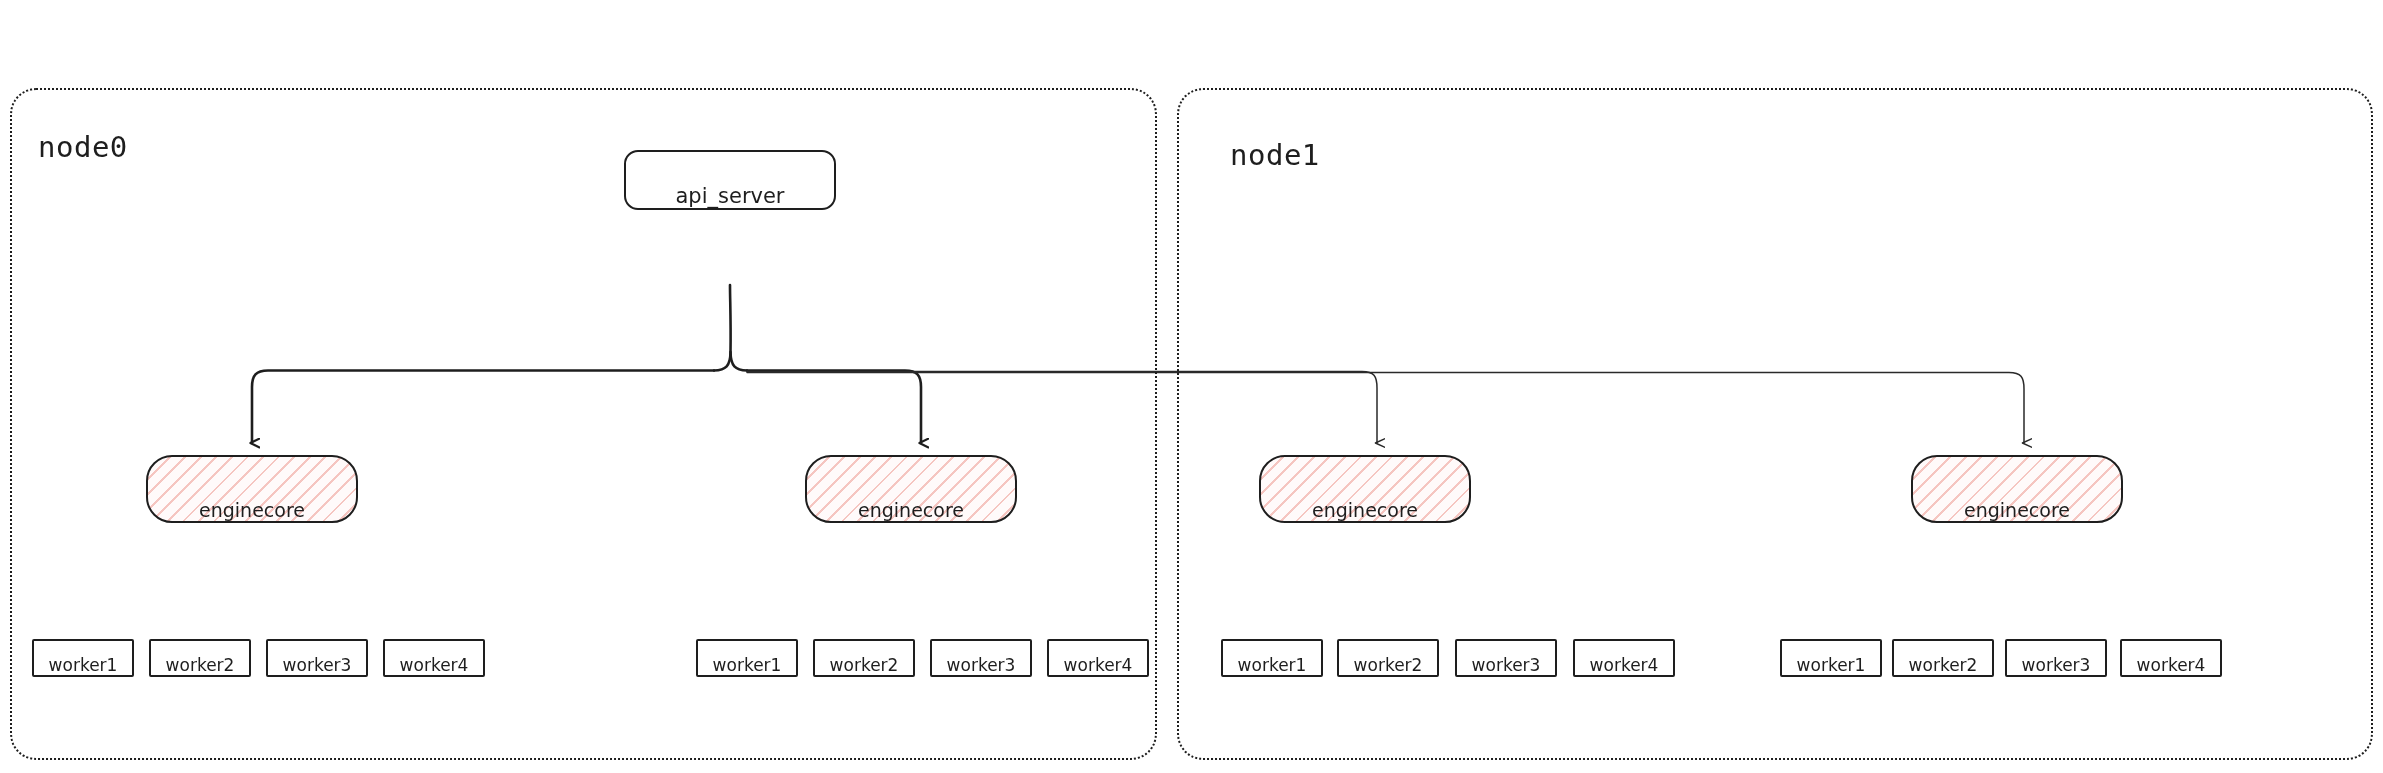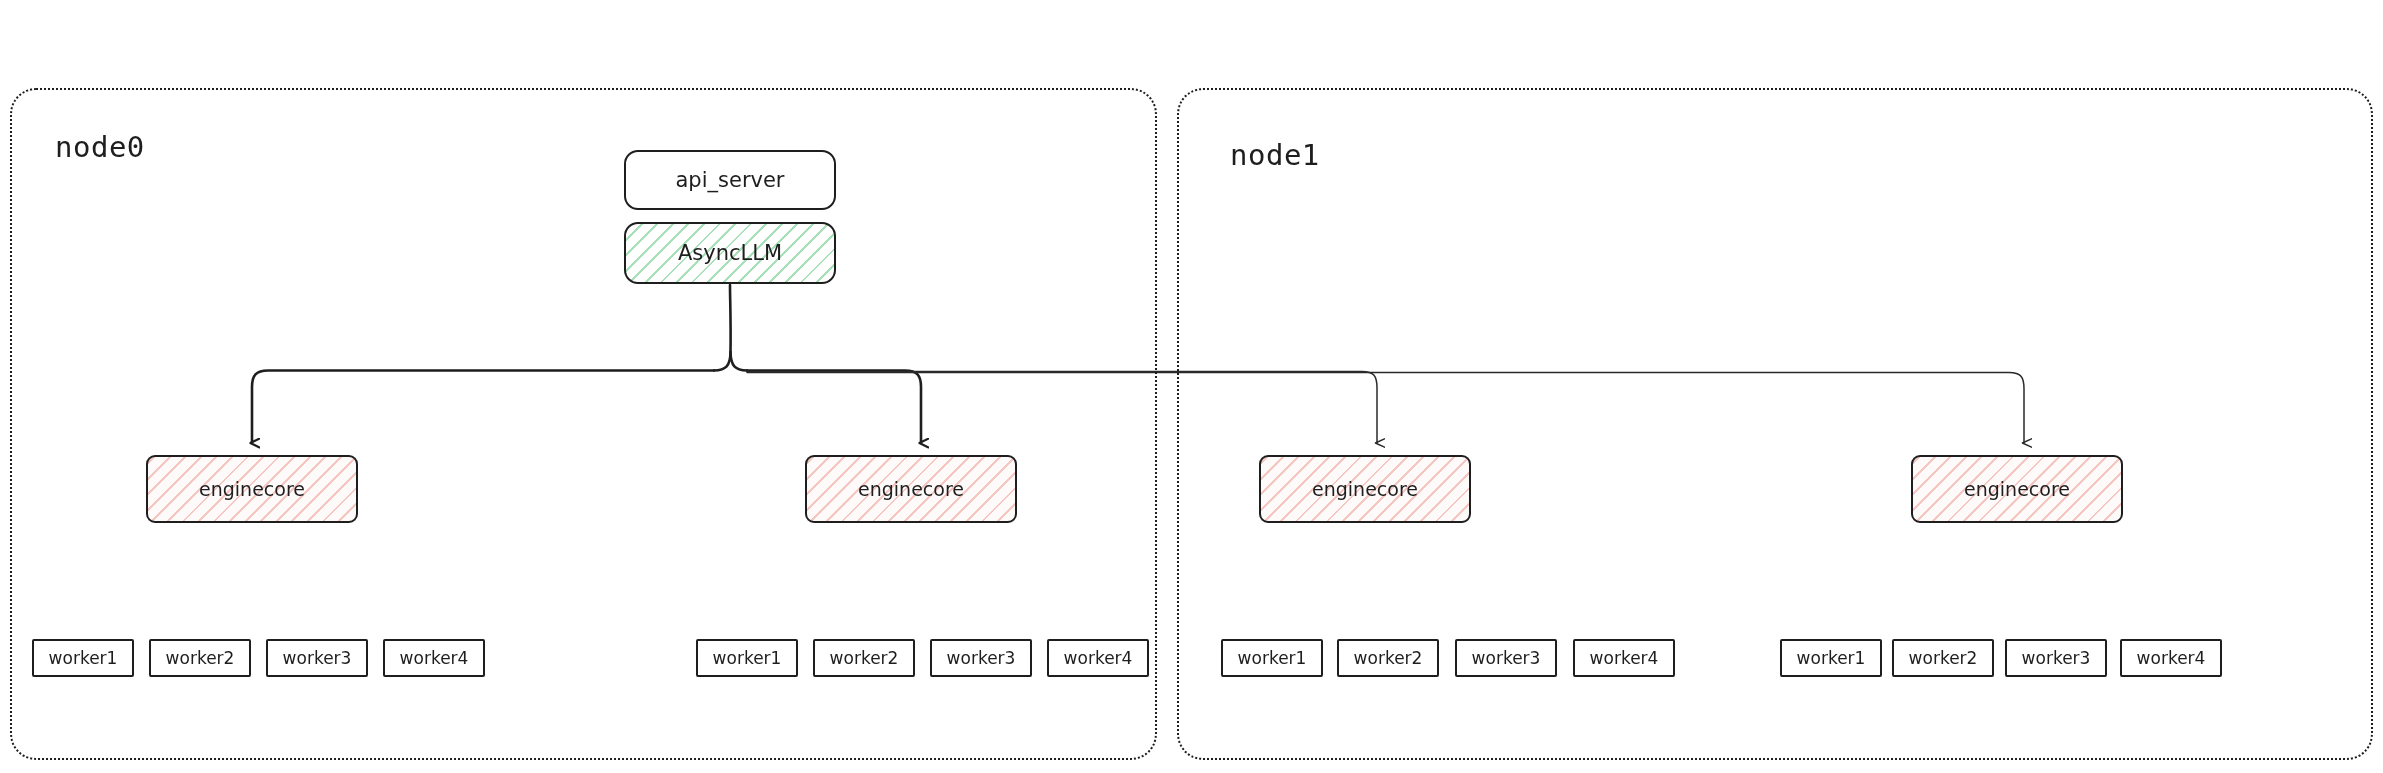--- a/index.html
+++ b/index.html
@@ -57,21 +57,21 @@
     letter-spacing: 0.5px;
   }
 
   
   .box {
     position: absolute;
     box-sizing: border-box;
     border: 2.6px solid #1e1e1e;
     border-radius: 12px;
     display: flex;
-    align-items: center;
+    align-items: flex-end;
     justify-content: center;
     color: #1e1e1e;
     background: #ffffff;
   }
 
   .box-api {
     border-radius: 14px;
     font-size: 21px;
   }
 
@@ -82,21 +82,21 @@
     background-image: repeating-linear-gradient(
       -45deg,
       rgba(95, 200, 125, 0.55) 0px,
       rgba(95, 200, 125, 0.55) 2px,
       rgba(255,255,255,0) 2px,
       rgba(255,255,255,0) 11px
     );
   }
 
   .box-enginecore {
-    border-radius: 9px;
+    border-radius: 26px;
     font-size: 19px;
     background-color: #fffafa;
     background-image: repeating-linear-gradient(
       -45deg,
       rgba(235, 140, 130, 0.48) 0px,
       rgba(235, 140, 130, 0.48) 2px,
       rgba(255,255,255,0) 2px,
       rgba(255,255,255,0) 11px
     );
   }
@@ -140,29 +140,26 @@
     <g>
       <path d="M747,371.6 L1362,371.6 C1374,371.7 1377,376 1377,388 L1377,443" fill="none" stroke="#2a2a2a" stroke-width="1.5" stroke-linecap="round" marker-end="url(#arrowThin)"></path>
     </g>
     <g>
       <path d="M747,372.6 L2009,372.6 C2021,372.7 2024,377 2024,389 L2024,443" fill="none" stroke="#2a2a2a" stroke-width="1.5" stroke-linecap="round" marker-end="url(#arrowThin)"></path>
     </g>
   </svg>
 
   <div class="node-container" style="left:10px; top:88px; width:1147px; height:672px;">
   </div>
-  <div class="node-label" style="left:55px; top:130px;">node0</div>
+  <div class="node-label" style="left:38px; top:130px;">node0</div>
 
   <div class="box box-api" style="left:624px; top:150px; width:212px; height:60px;">
     <span>api_server</span>
   </div>
 
-  <div class="box box-async" style="left:624px; top:222px; width:212px; height:62px;">
-    <span>AsyncLLM</span>
-  </div>
 
   <div class="box box-enginecore" style="left:146px; top:455px; width:212px; height:68px;">
     <span>enginecore</span>
   </div>
 
   <div class="box box-enginecore" style="left:805px; top:455px; width:212px; height:68px;">
     <span>enginecore</span>
   </div>
 
   <div class="box box-worker" style="left:32px; top:639px; width:102px; height:38px;">

